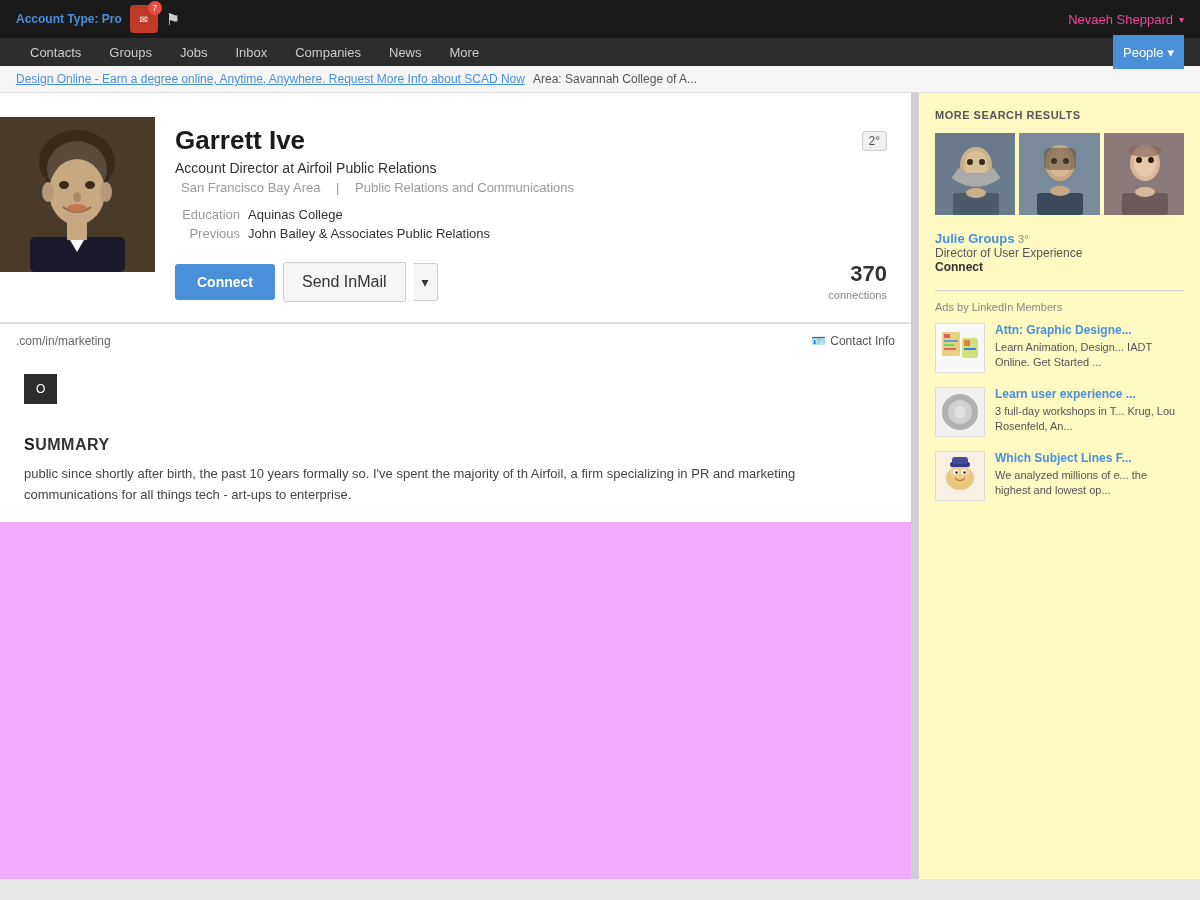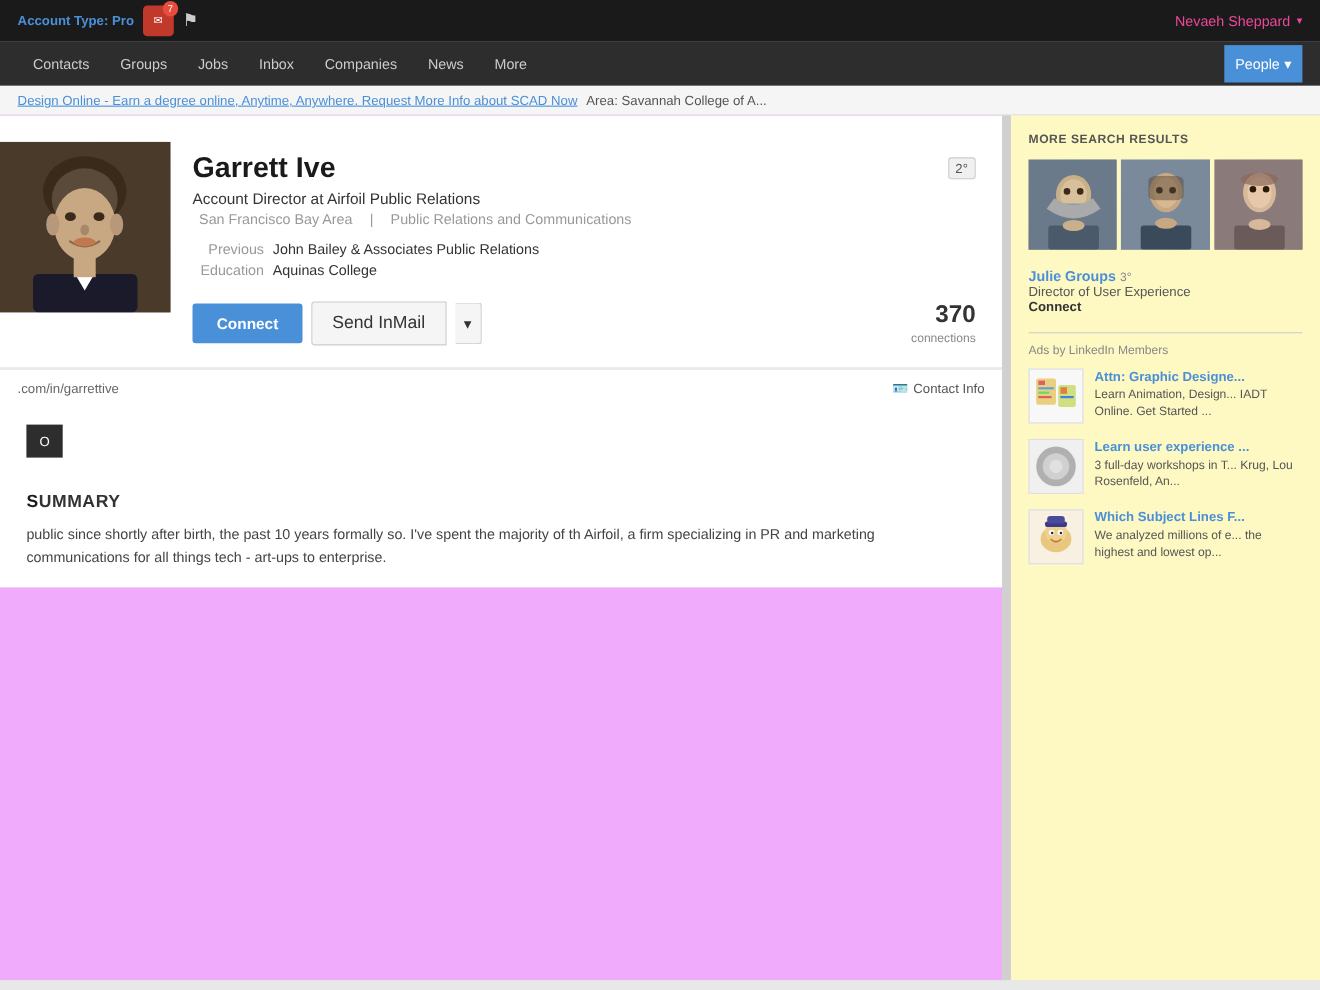--- a/index.html
+++ b/index.html
@@ -36,21 +36,21 @@
       font-size: 9px;
       display: flex; align-items: center; justify-content: center;
     }
     .flag-icon { font-size: 16px; }
     .top-bar-right { display: flex; align-items: center; gap: 6px; color: #ec4899; font-size: 13px; }
     .chevron-down { font-size: 10px; }
 
     
     .nav-bar {
       background: #2d2d2d;
-      height: 40px;
+      height: 28px;
       display: flex;
       align-items: center;
       padding: 0 16px;
       gap: 0;
     }
     .nav-item {
       color: #ccc;
       font-size: 13px;
       padding: 0 14px;
       height: 44px;
@@ -472,43 +472,43 @@
         </div>
         <div class="profile-title">Account Director at Airfoil Public Relations</div>
         <div class="profile-location">
           <span>San Francisco Bay Area</span>
           <span>|</span>
           <span>Public Relations and Communications</span>
         </div>
 
         <div class="profile-meta">
           <div class="meta-row">
+            <span class="meta-label">Education</span>
+            <span class="meta-value">Aquinas College</span>
+          </div>
+          <div class="meta-row">
             <span class="meta-label">Previous</span>
             <span class="meta-value">John Bailey &amp; Associates Public Relations</span>
-          </div>
-          <div class="meta-row">
-            <span class="meta-label">Education</span>
-            <span class="meta-value">Aquinas College</span>
           </div>
         </div>
 
         <div class="action-row">
           <button class="btn-connect">Connect</button>
           <button class="btn-inmail">Send InMail</button>
           <button class="btn-inmail-dropdown">▾</button>
           <div class="connections-count">
             <span class="num">370</span>
             <span class="label">connections</span>
           </div>
         </div>
       </div>
     </div>
 
     <div class="profile-url-bar">
-      <span class="profile-url">.com/in/garrettive</span>
+      <span class="profile-url">.com/in/marketing</span>
       <div class="contact-info-btn">
         <span>🪪</span>
         <span>Contact Info</span>
       </div>
     </div>
 
     <div class="profile-body">
 
       <div style="display:flex; align-items:center; gap:0; margin-bottom:16px;">
         <div class="edit-bar">O</div>

